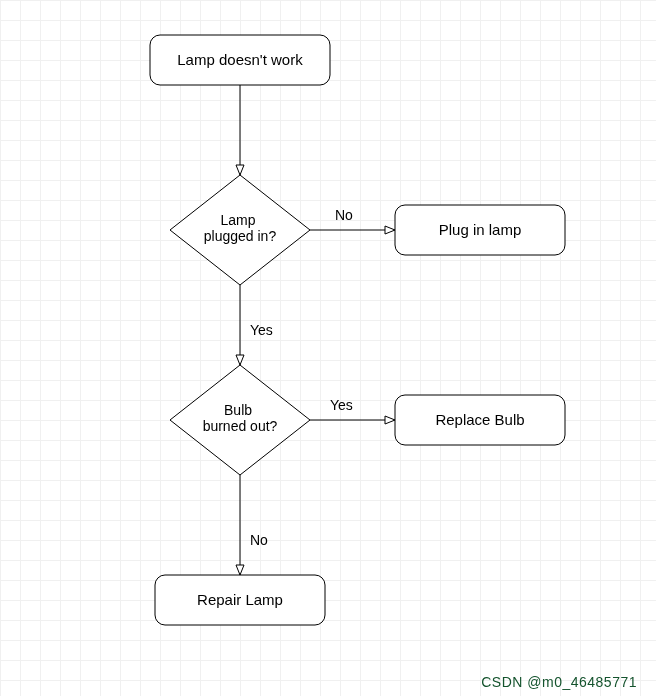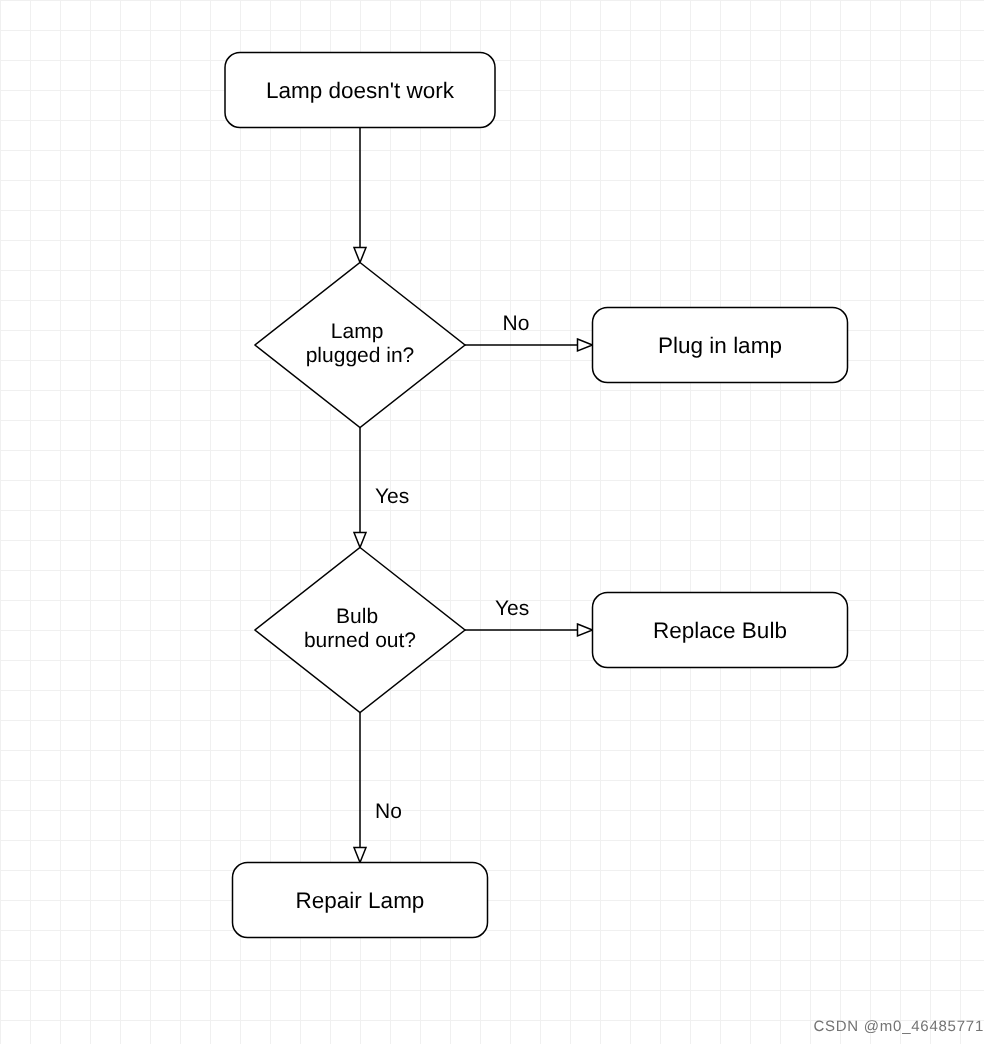--- a/index.html
+++ b/index.html
@@ -15,23 +15,23 @@
       linear-gradient(90deg, #f0f0f0 1px, transparent 1px),
       linear-gradient(#e6e6e6 1px, transparent 1px),
       linear-gradient(90deg, #e6e6e6 1px, transparent 1px);
     background-size: 20px 20px, 20px 20px, 100px 100px, 100px 100px;
     overflow: hidden;
   }
   svg { position: absolute; top: 0; left: 0; }
   .watermark {
     position: absolute;
     bottom: 6px;
-    right: 0;
-    color: #737373;
-    font-size: 10px;
+    right: 19px;
+    color: #14532d;
+    font-size: 14px;
     letter-spacing: 0.5px;
   }
 </style>
 </head>
 <body>
 
 <svg width="656" height="696">
   <defs>
     <marker id="open-arrow" markerWidth="14" markerHeight="14" refX="12" refY="6" orient="auto">
       <path d="M2,2 L12,6 L2,10 Z" fill="#fff" stroke="#000" stroke-width="1"></path>

